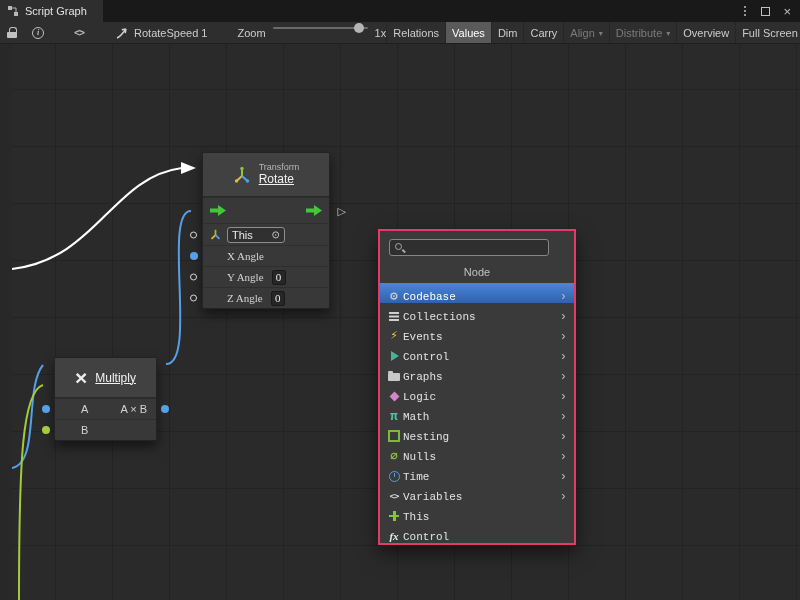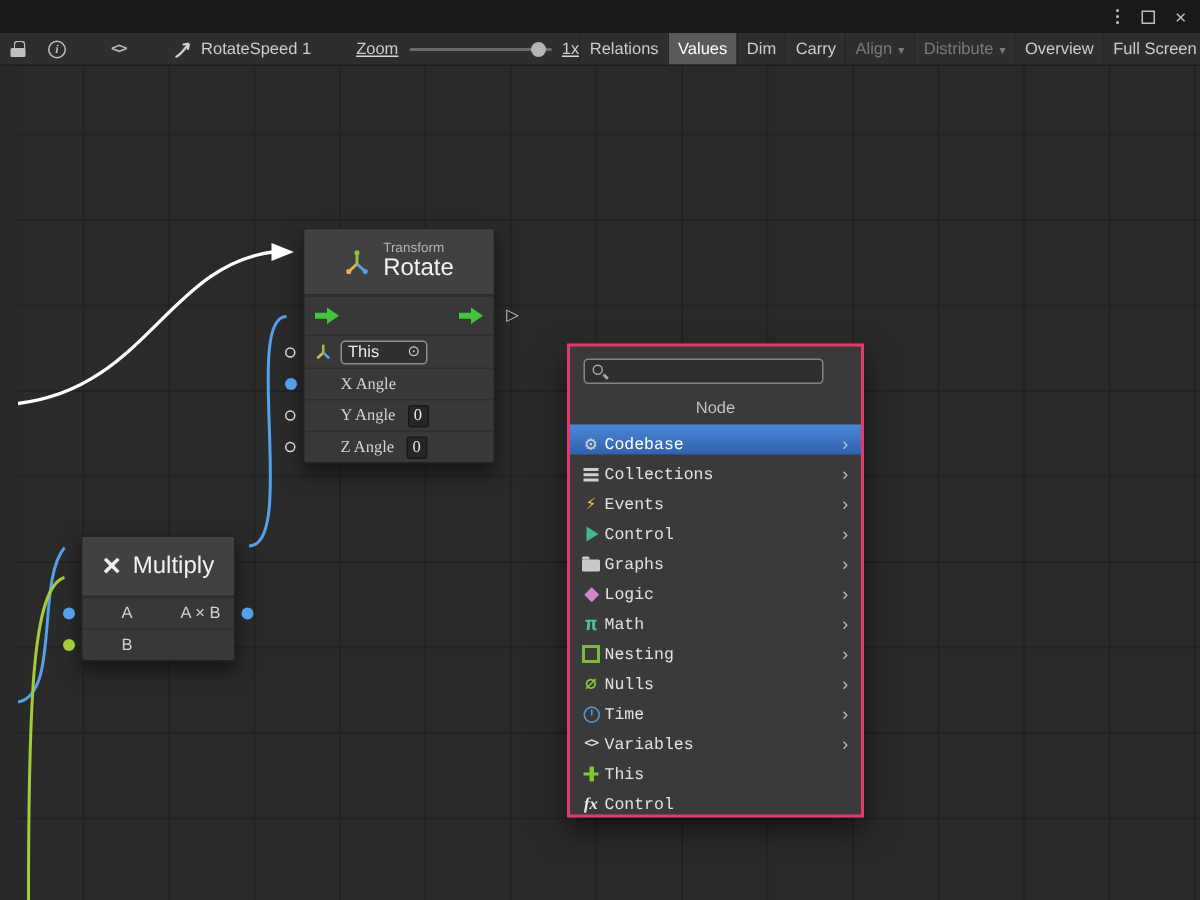--- a/index.html
+++ b/index.html
@@ -34,21 +34,21 @@
                     background: #c0c0c0; border-radius: 1px; }
   .ic-info { width: 12px; height: 12px; border-radius: 50%; border: 1px solid #c0c0c0; color: #c0c0c0;
              font: bold italic 8px "Liberation Serif", serif; display: flex; align-items: center;
              justify-content: center; margin-left: 14px; flex: none; }
   .ic-info::before { content: "i"; }
   .ic-code { color: #b8b8b8; font: bold 10px "DejaVu Sans Mono", monospace; letter-spacing: -1px;
              margin-left: 30px; flex: none; }
   .ic-code::before { content: "<>"; }
 
   .unit-group { display: flex; align-items: center; gap: 6px; margin-left: 32px; flex: none; }
-  .zoom-group { display: flex; align-items: center; gap: 7px; margin-left: 30px; flex: none; text-decoration: underline; }
+  .zoom-group { display: flex; align-items: flex-start; gap: 7px; margin-left: 30px; flex: none; }
   .zoom-slider { width: 95px; height: 2px; background: #6a6a6a; border-radius: 1px; position: relative; }
   .zoom-knob { position: absolute; right: 4px; top: 50%; transform: translateY(-50%);
                width: 10px; height: 10px; border-radius: 50%; background: #b5b5b5; }
   .tb-label { color: #cdcdcd; }
 
   .tb-buttons { display: flex; align-items: stretch; height: 100%; margin-left: auto; flex: none; }
   .tb-btn { display: flex; align-items: center; padding: 0 6px; color: #cdcdcd;
             border-left: 1px solid #262626; white-space: nowrap; flex: none; }
   .tb-btn.selected { background: #5a5a5a; color: #ffffff; }
   .tb-btn.disabled { color: #7b7b7b; }
@@ -62,21 +62,21 @@
             background-size: 57px 57px; background-position: -14px -12px; }
   .wires { position: absolute; inset: 0; pointer-events: none; }
 
   
   .node { position: absolute; background: #383838; border: 1px solid #232323; border-radius: 2px;
           box-shadow: 0 6px 12px rgba(0,0,0,.5); }
   .node-header { background: #414141; display: flex; align-items: center; justify-content: center;
                  gap: 8px; border-bottom: 1px solid #2a2a2a; }
   .node-title-stack { display: flex; flex-direction: column; line-height: 1.15; }
   .node-category { font-size: 9px; color: #b4b4b4; }
-  .node-title { font-size: 16px; color: #f2f2f2; }
+  .node-title { font-size: 12px; color: #f2f2f2; text-decoration: underline; }
 
   .port-row { position: relative; display: flex; align-items: center; border-top: 1px solid #2e2e2e; }
   .port-row:first-of-type { border-top: none; }
 
   .dot { position: absolute; left: -13px; top: 50%; transform: translateY(-50%);
          width: 8px; height: 8px; border-radius: 50%; }
   .dot.hollow { width: 7px; height: 7px; border: 1.5px solid #d8d8d8; background: transparent; }
   .dot.blue { background: #55a0e8; }
   .dot.green { background: #a3cc3a; }
   .dot.right { left: auto; right: -13px; }
@@ -155,20 +155,28 @@
   .ic-self::before { content: ""; position: absolute; left: 6px; top: 2px; width: 2.5px; height: 10px;
                      background: #7ec832; }
   .ic-self::after { content: ""; position: absolute; left: 2px; top: 5.8px; width: 10px; height: 2.5px;
                     background: #7ec832; }
   .ic-formula::before { content: "fx"; font: italic bold 11px "Liberation Serif", serif; color: #ececec; }
 </style>
 </head>
 <body>
 
 <div class="titlebar">
+  <div class="tab">
+    <svg width="12" height="12" viewBox="0 0 12 12">
+      <rect x="1" y="1" width="4" height="4" fill="#b8b8b8"></rect>
+      <rect x="7" y="7" width="4" height="4" fill="#b8b8b8"></rect>
+      <path d="M5 3 H9 V7" stroke="#b8b8b8" fill="none"></path>
+    </svg>
+    <span>Script Graph</span>
+  </div>
   <div class="titlebar-spacer"></div>
   <div class="win-icons">
     <span class="ic-kebab"></span>
     <span class="ic-max"></span>
     <span class="ic-close">×</span>
   </div>
 </div>
 
 <div class="toolbar">
   <span class="ic-lock"></span>

